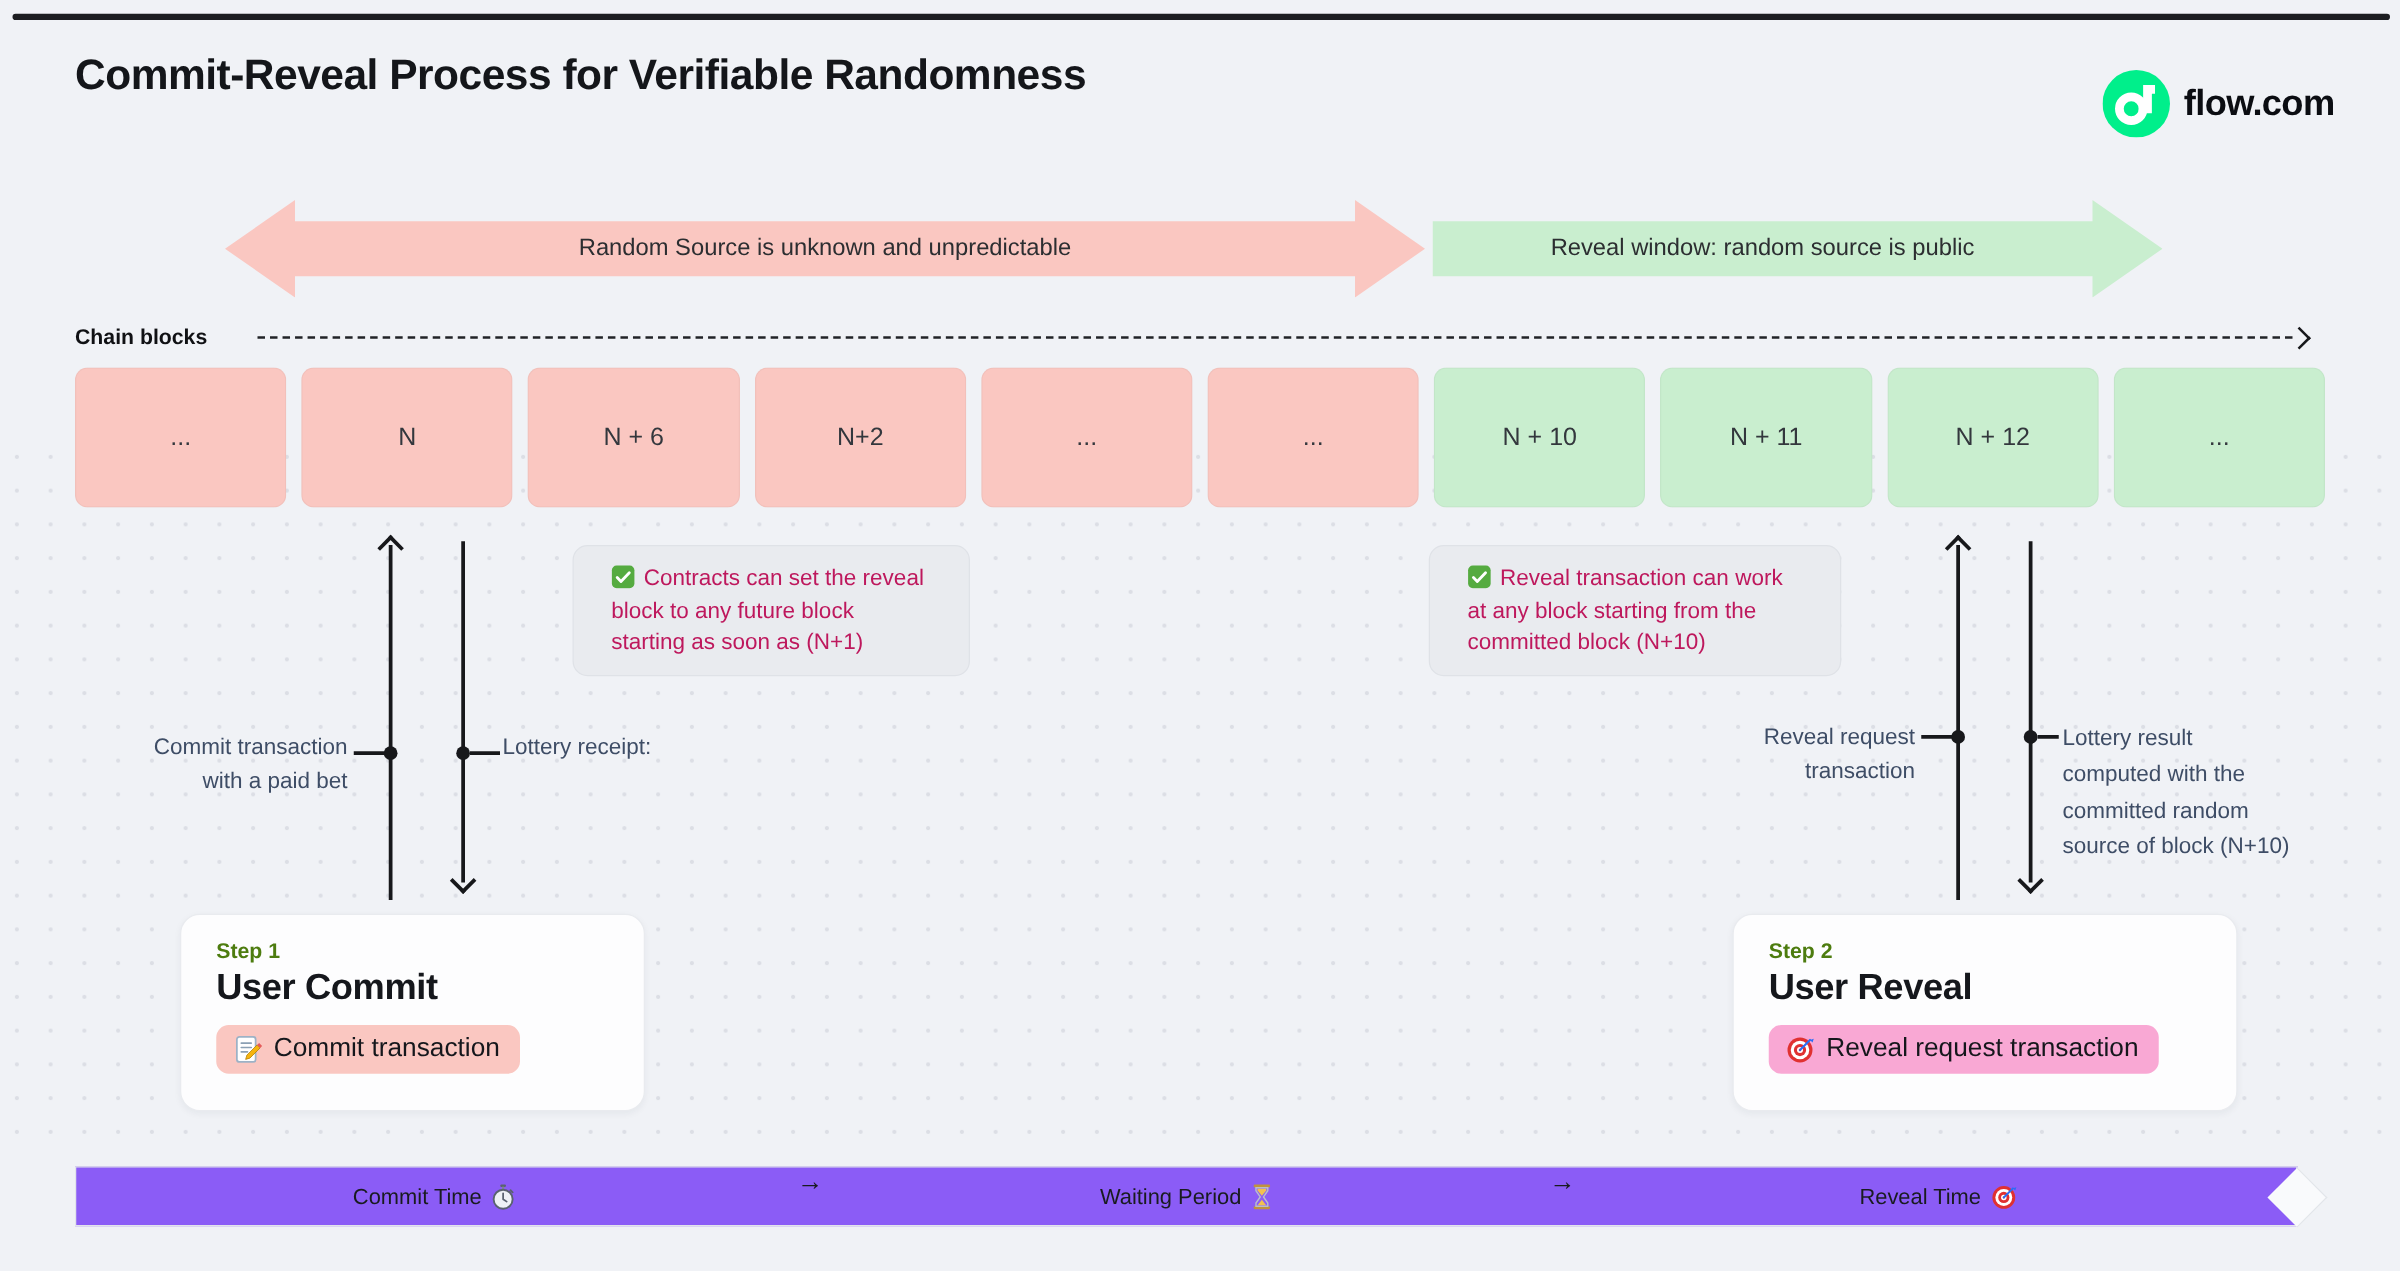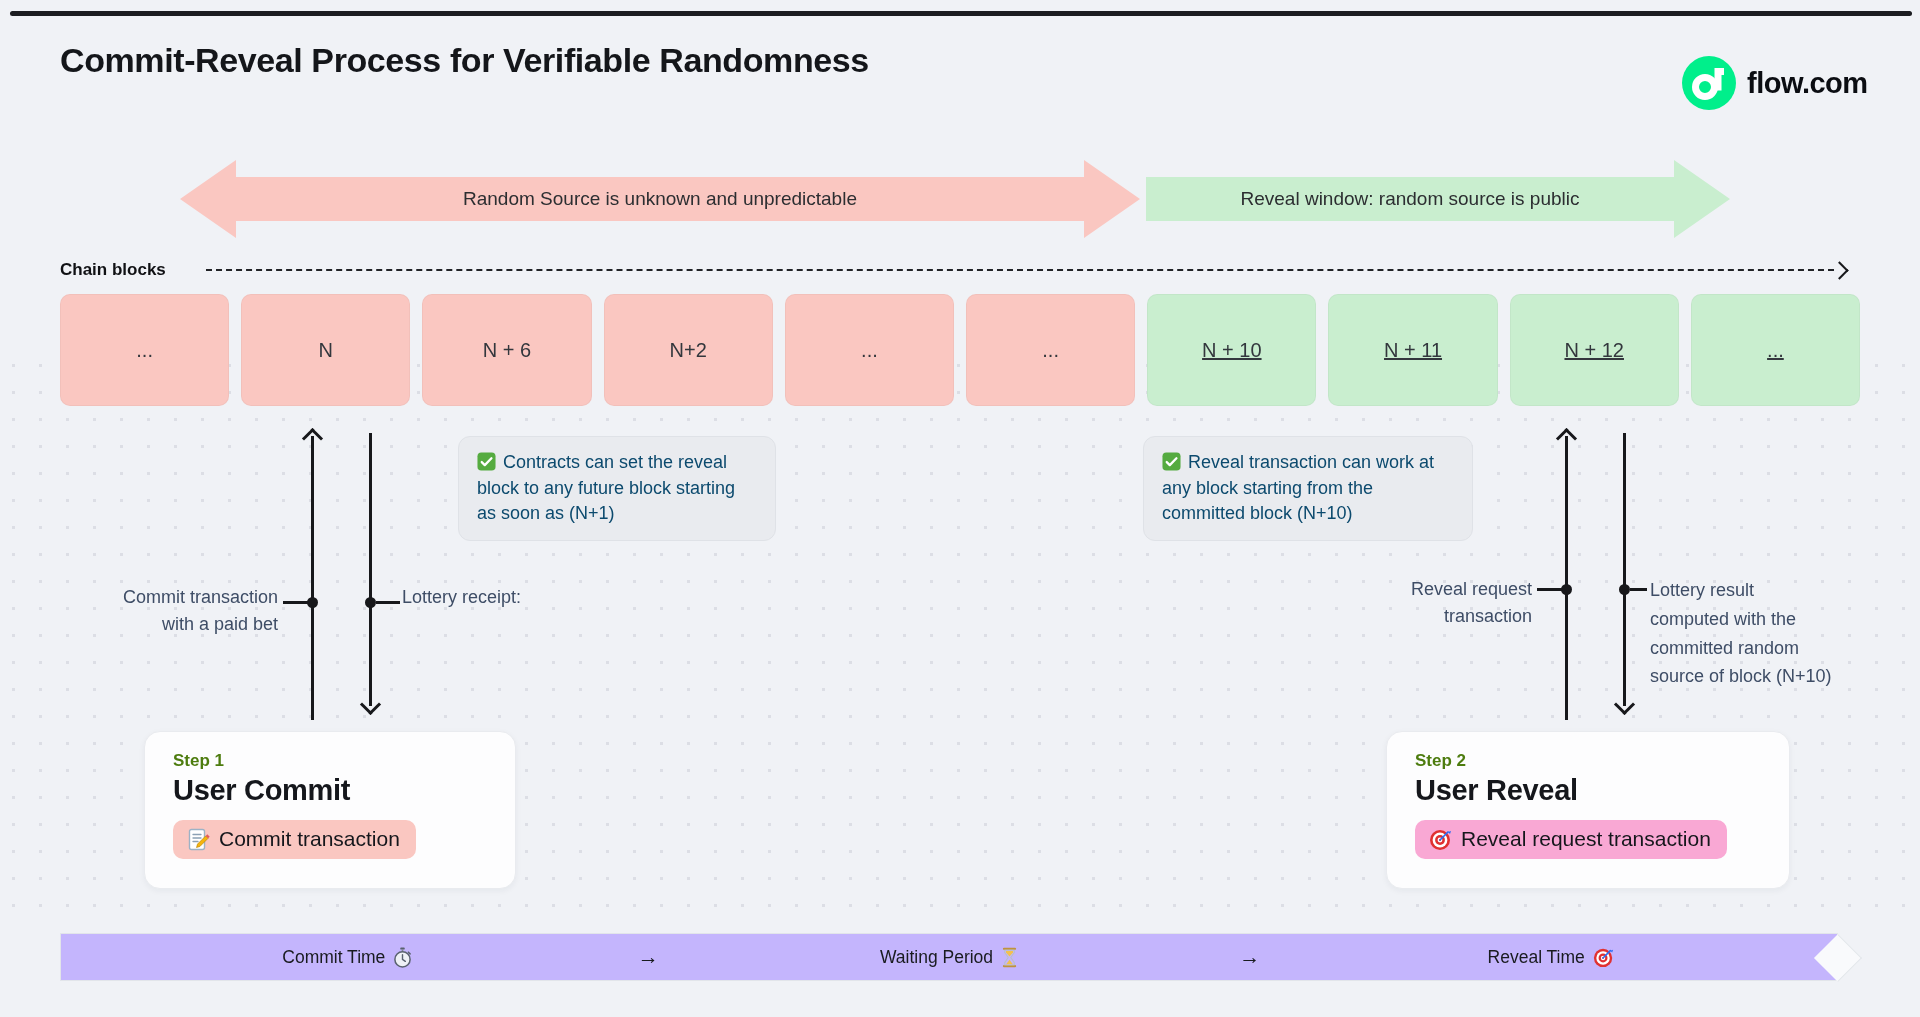--- a/index.html
+++ b/index.html
@@ -29,25 +29,25 @@
   .chain-dotline { position:absolute; left:206px; top:269px; width:1628px; border-top:2.5px dashed #212327; }
   .chev { position:absolute; width:13px; height:13px; border:0 solid #17181b; }
   .chev.right { border-top-width:2.5px; border-right-width:2.5px; transform:rotate(45deg); }
   .chev.up    { width:15px; height:15px; border-top-width:3px; border-left-width:3px; transform:rotate(45deg); }
   .chev.down  { width:15px; height:15px; border-bottom-width:3px; border-right-width:3px; transform:rotate(45deg); }
 
   .blocks { position:absolute; left:60px; top:294px; width:1800px; height:112px; display:flex; gap:12px; }
   .block { flex:1; border-radius:10px; display:flex; align-items:center; justify-content:center;
            font-size:20px; color:#33373d; border:1px solid rgba(0,0,0,0.03); }
   .block.commit { background:#fac7c1; }
-  .block.reveal { background:#c9eecf;text-decoration:underline; }
+  .block.reveal { background:#c9eecf; }
 
   
   .note { position:absolute; background:#e9ebef; border:1px solid #dfe2e7; border-radius:12px;
-          padding:13px 18px; font-size:18px; line-height:1.42; color:#0c4a6e; }
+          padding:13px 30px; font-size:18px; line-height:1.42; color:#be185d; }
   .note-icon { display:inline-block; vertical-align:-3px; margin-right:7px; }
 
   
   .vline { position:absolute; width:3px; background:#17181b; }
   .dot { position:absolute; width:11px; height:11px; border-radius:50%; background:#17181b; }
   .hconn { position:absolute; height:2.5px; background:#17181b; }
 
   .ann { position:absolute; font-size:18px; line-height:1.5; color:#3e4d66; }
   .ann.right-align { text-align:right; }
   .ann ul { margin-top:4px; padding-left:24px; }
@@ -57,22 +57,22 @@
   .card { position:absolute; top:731px; height:158px; background:#fdfdfe; border:1px solid #e9ebef;
           border-radius:16px; box-shadow:0 2px 6px rgba(25,35,60,0.05); padding:19px 28px; }
   .step-label { font-size:17px; font-weight:700; color:#4d7c0f; }
   .card-title { font-size:29px; font-weight:800; color:#15171c; margin-top:3px; letter-spacing:-0.3px; }
   .pill { display:inline-flex; align-items:center; gap:9px; margin-top:13px; border-radius:10px;
           padding:7px 16px 8px 14px; font-size:21px; color:#15171c; }
   .pill.commit { background:#fac7c1; }
   .pill.reveal { background:#f9a8d4; }
 
   
-  .timeline { position:absolute; left:60px; top:933px; width:1778px; height:48px; background:#c4b5fd;
-              border:1.5px solid #e2e5ea; display:flex; align-items:center; }
+  .timeline { position:absolute; left:60px; top:933px; width:1778px; height:48px; background:#8b5cf6;
+              border:1.5px solid #e2e5ea; display:flex; }
   .timeline-end { position:absolute; right:-18px; top:6.5px; width:34px; height:34px; background:#f9fafc;
                   border-top:1.5px solid #e2e5ea; border-right:1.5px solid #e2e5ea; transform:rotate(45deg); }
   .tl-item { flex:1; display:flex; align-items:center; justify-content:center; gap:8px;
              font-size:17.5px; color:#191b1f; }
   .tl-arrow { flex:0 0 auto; font-size:21px; color:#191b1f; padding:0 4px; }
 </style>
 </head>
 <body>
 
 <div class="canvas">

